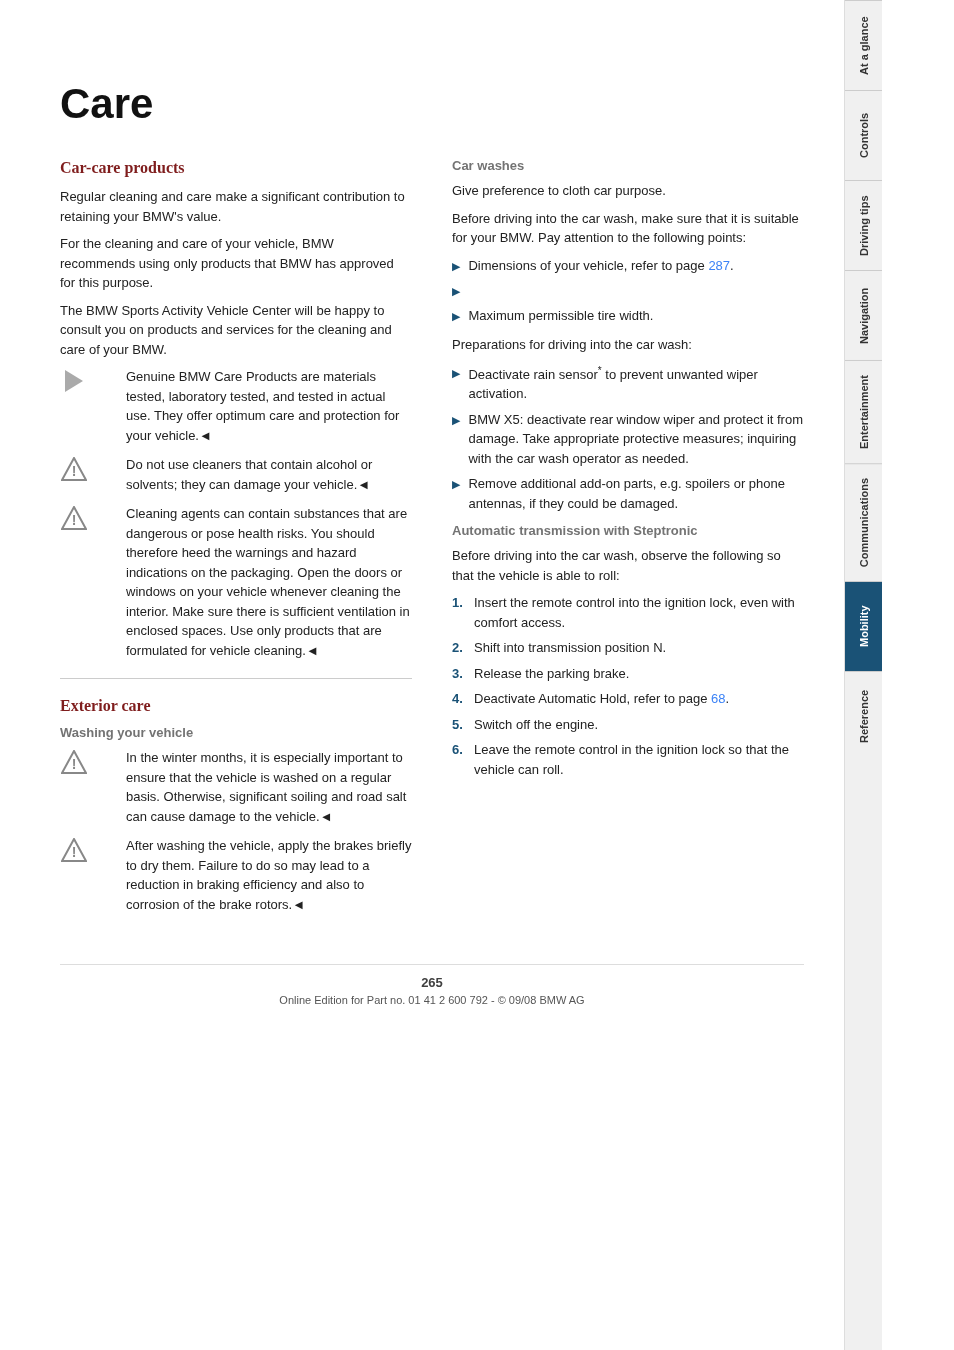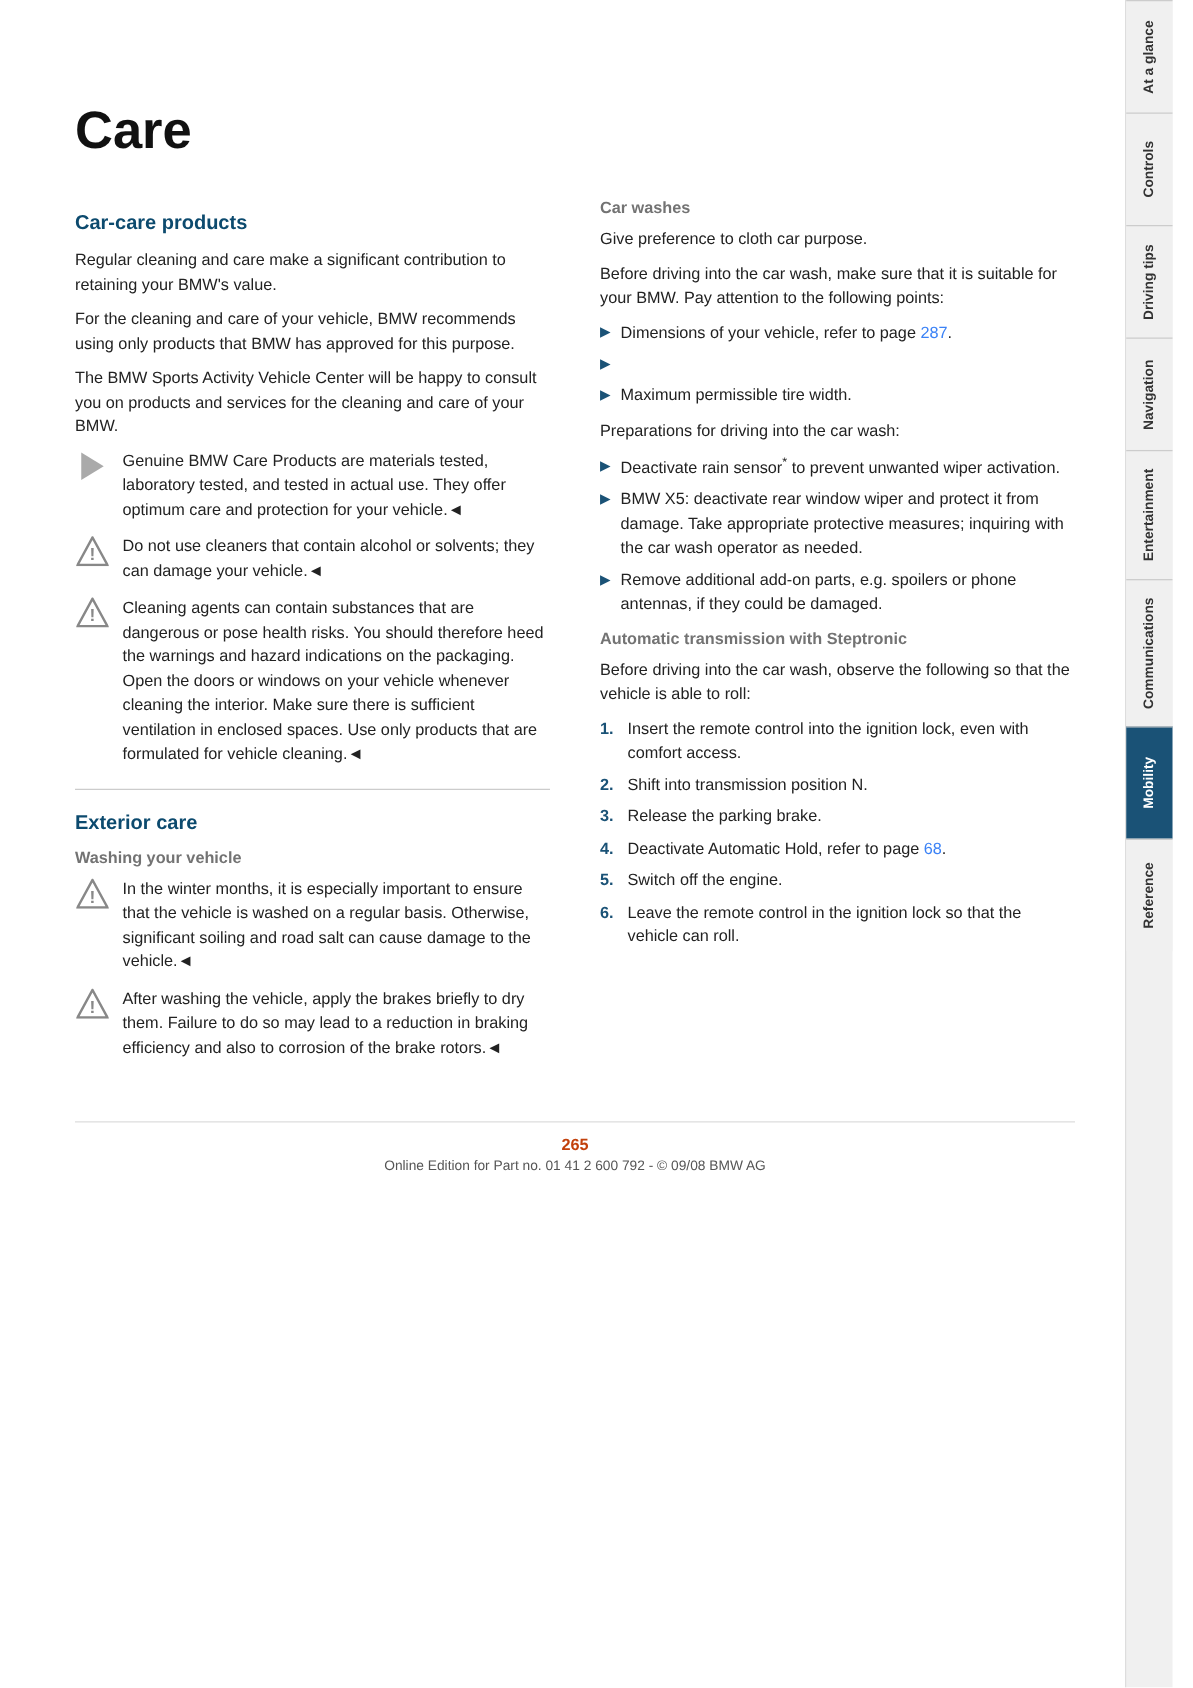--- a/index.html
+++ b/index.html
@@ -9,22 +9,23 @@
       color: #222;
       background: #fff;
       width: 954px;
       min-height: 1350px;
       position: relative;
       overflow: hidden;
     }
 
     .page-container {
       display: flex;
-      width: 954px;
+      width: 882px;
       min-height: 1350px;
+      justify-content: center;
     }
 
     .main-content {
       flex: 1;
       padding: 80px 40px 60px 60px;
       max-width: 900px;
     }
 
     
     .sidebar-tabs {
@@ -81,23 +82,24 @@
 
     .col-right {
       flex: 1;
       max-width: 400px;
     }
 
     
     .section-heading {
       font-size: 16px;
       font-weight: bold;
-      color: #0c4a6e;
+      color: #7f1d1d;
       margin-bottom: 10px;
-      margin-top: 12px;
+      margin-top: 1px;
+      font-family: Liberation Serif, serif;
     }
 
     .subsection-heading {
       font-size: 13px;
       font-weight: bold;
       color: #737373;
       margin-bottom: 8px;
       margin-top: 0;
     }
 
@@ -152,20 +154,21 @@
       margin-right: 8px;
       flex-shrink: 0;
       min-width: 14px;
     }
 
     
     .icon-block {
       display: flex;
       align-items: flex-start;
       margin-bottom: 10px;
+      gap: 28px;
     }
 
     .icon-box {
       width: 28px;
       height: 28px;
       flex-shrink: 0;
       margin-right: 10px;
       margin-top: 0px;
       display: flex;
       align-items: center;
@@ -202,21 +205,21 @@
       font-size: 11px;
       color: #555;
       margin-top: 40px;
       padding-top: 10px;
       border-top: 1px solid #ddd;
     }
 
     .page-number {
       font-size: 13px;
       font-weight: bold;
-      color: #c2410c;
+      color: #404040;
       display: block;
       margin-bottom: 4px;
     }
 
     .divider-line {
       border: none;
       border-top: 1px solid #ccc;
       margin: 18px 0;
     }
 

